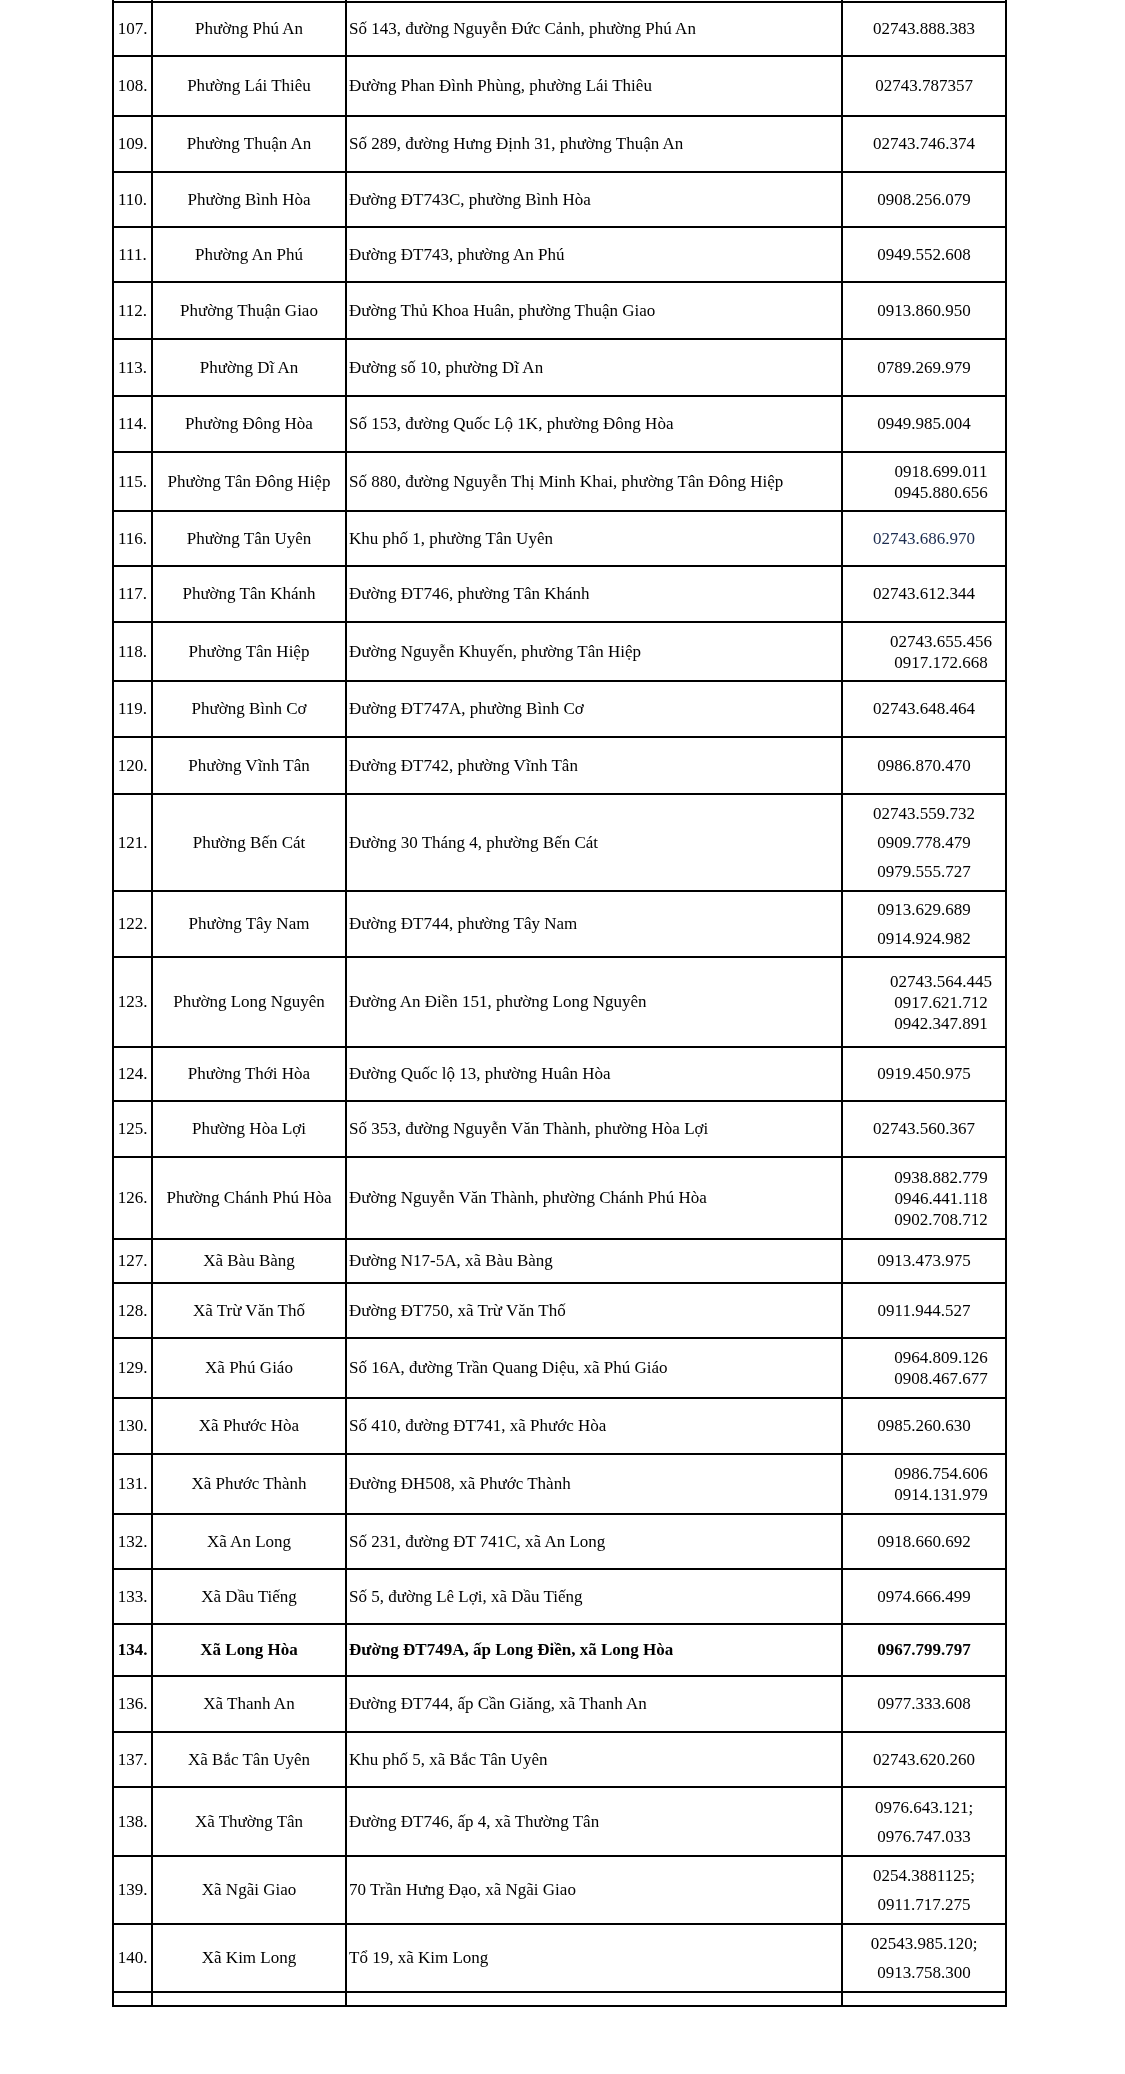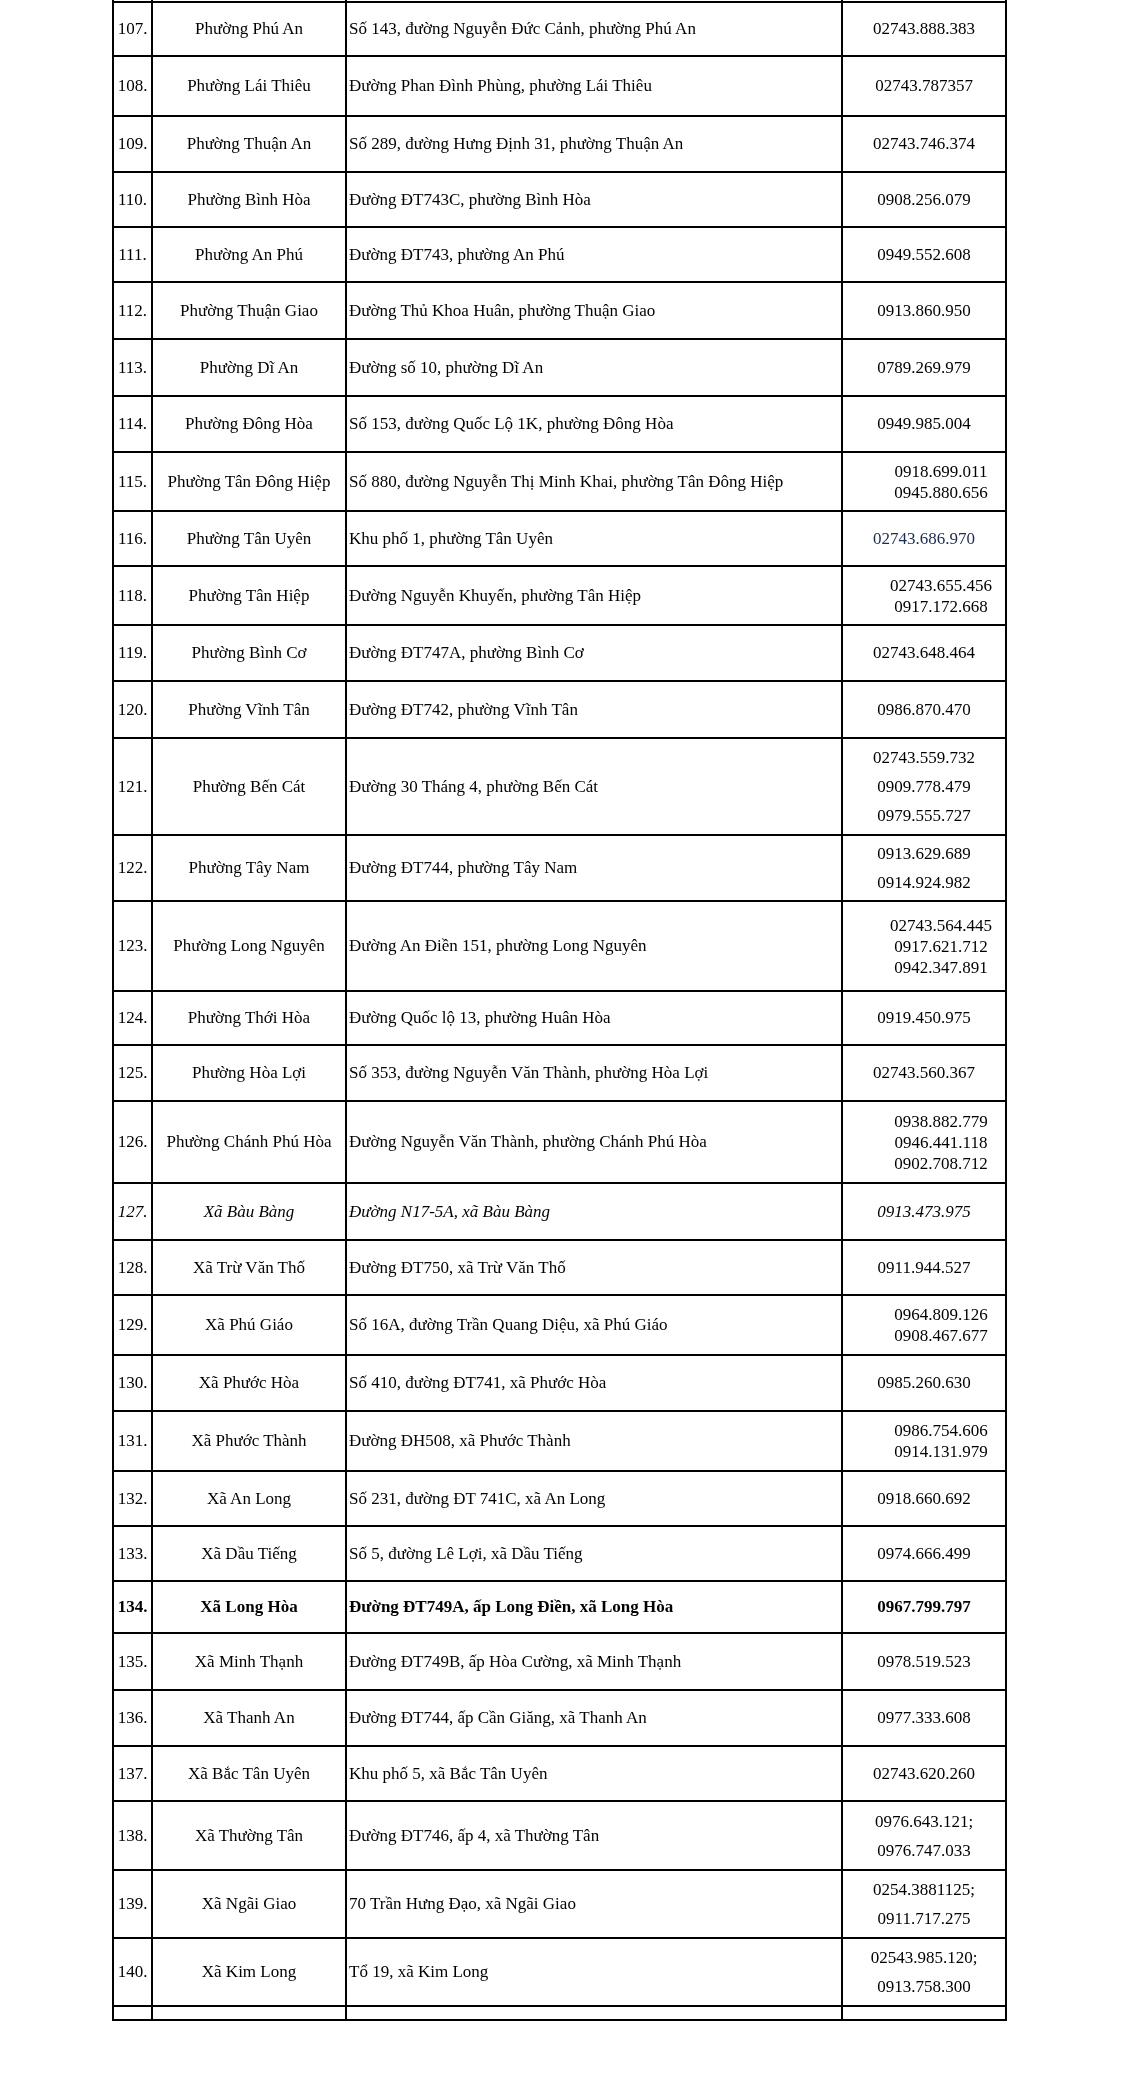--- a/index.html
+++ b/index.html
@@ -126,20 +126,28 @@
         </td>
       </tr>
       <tr style="height: 55px;">
         <td class="no">116.</td>
         <td class="name">Phường Tân Uyên</td>
         <td class="addr">Khu phố 1, phường Tân Uyên</td>
         <td class="phone">
           <div class="pl single" style="color: rgb(28, 44, 80);">02743.686.970</div>
         </td>
       </tr>
+      <tr style="height: 56px;">
+        <td class="no">117.</td>
+        <td class="name">Phường Tân Khánh</td>
+        <td class="addr">Đường ĐT746, phường Tân Khánh</td>
+        <td class="phone">
+          <div class="pl single">02743.612.344</div>
+        </td>
+      </tr>
       <tr style="height: 59px;">
         <td class="no">118.</td>
         <td class="name">Phường Tân Hiệp</td>
         <td class="addr">Đường Nguyễn Khuyến, phường Tân Hiệp</td>
         <td class="phone">
           <div class="pl tight">02743.655.456</div>
           <div class="pl tight">0917.172.668</div>
         </td>
       </tr>
       <tr style="height: 56px;">
@@ -206,21 +214,21 @@
       <tr style="height: 82px;">
         <td class="no">126.</td>
         <td class="name">Phường Chánh Phú Hòa</td>
         <td class="addr">Đường Nguyễn Văn Thành, phường Chánh Phú Hòa</td>
         <td class="phone">
           <div class="pl tight">0938.882.779</div>
           <div class="pl tight">0946.441.118</div>
           <div class="pl tight">0902.708.712</div>
         </td>
       </tr>
-      <tr style="height: 57px; font-style: italic;">
+      <tr style="height: 44px;">
         <td class="no">127.</td>
         <td class="name">Xã Bàu Bàng</td>
         <td class="addr">Đường N17-5A, xã Bàu Bàng</td>
         <td class="phone">
           <div class="pl single">0913.473.975</div>
         </td>
       </tr>
       <tr style="height: 55px;">
         <td class="no">128.</td>
         <td class="name">Xã Trừ Văn Thố</td>
@@ -270,28 +278,20 @@
         <td class="phone">
           <div class="pl single">0974.666.499</div>
         </td>
       </tr>
       <tr style="height: 52px; font-weight: bold;">
         <td class="no">134.</td>
         <td class="name">Xã Long Hòa</td>
         <td class="addr">Đường ĐT749A, ấp Long Điền, xã Long Hòa</td>
         <td class="phone">
           <div class="pl single">0967.799.797</div>
-        </td>
-      </tr>
-      <tr style="height: 57px;">
-        <td class="no">135.</td>
-        <td class="name">Xã Minh Thạnh</td>
-        <td class="addr">Đường ĐT749B, ấp Hòa Cường, xã Minh Thạnh</td>
-        <td class="phone">
-          <div class="pl single">0978.519.523</div>
         </td>
       </tr>
       <tr style="height: 56px;">
         <td class="no">136.</td>
         <td class="name">Xã Thanh An</td>
         <td class="addr">Đường ĐT744, ấp Cần Giăng, xã Thanh An</td>
         <td class="phone">
           <div class="pl single">0977.333.608</div>
         </td>
       </tr>

